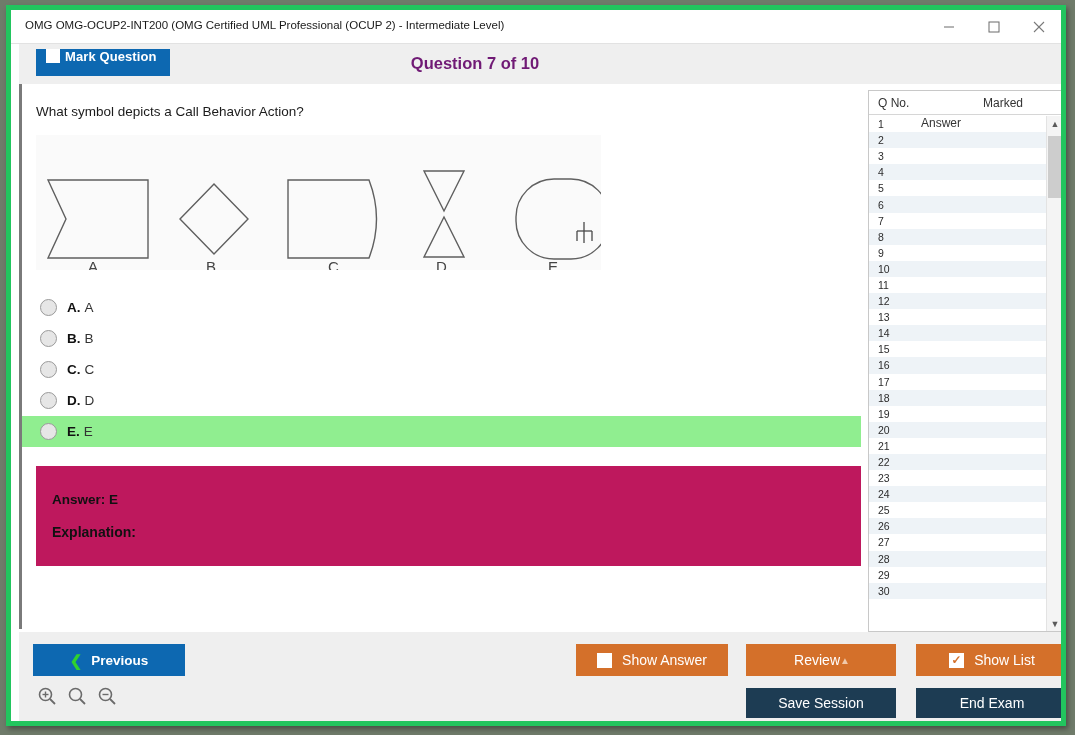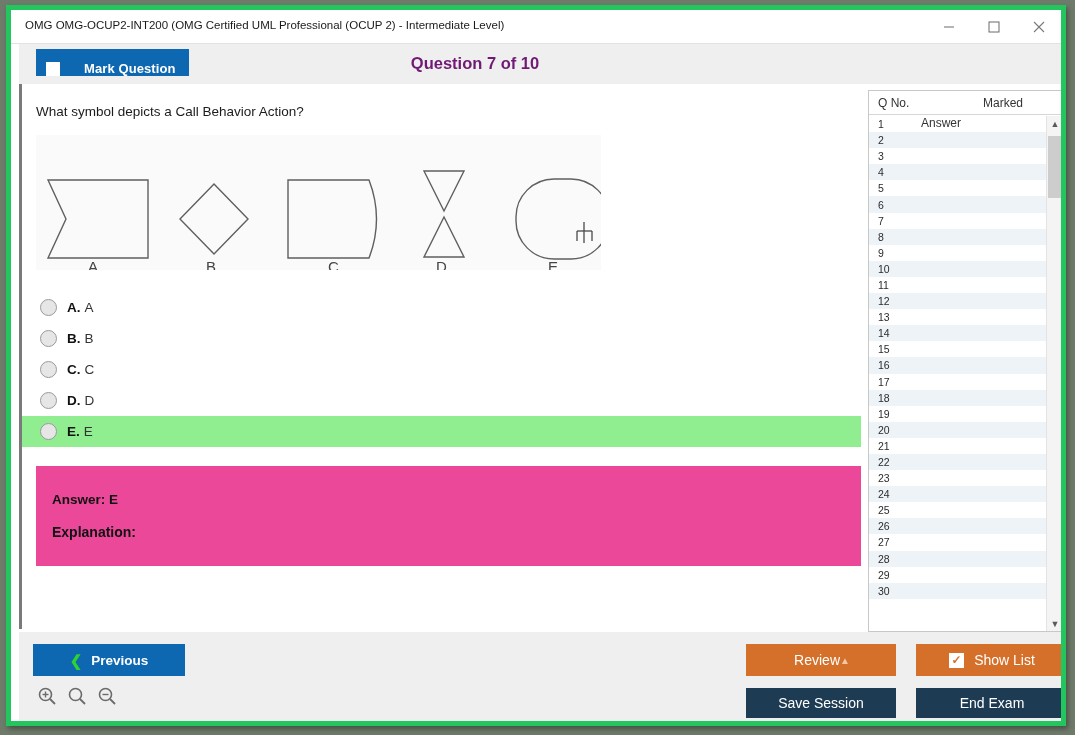--- a/index.html
+++ b/index.html
@@ -44,21 +44,21 @@
   
   #header-strip {
     position: absolute; left: 8px; top: 34px;
     width: 1042px; height: 40px;
     background: #efefef;
   }
   #mark-question-btn {
     position: absolute; left: 17px; top: 5px;
     height: 27px; padding: 0 13px 0 10px;
     background: #0d68b1;
-    display: flex; align-items: flex-end; gap: 24px;
+    display: flex; align-items: flex-start; gap: 5px;
     border: none; cursor: pointer;
   }
   #mark-question-btn .cbox {
     width: 14px; height: 14px; background: #ffffff; display:block;
   }
   #mark-question-label {
     color: #ffffff; font-size: 13px; font-weight: bold;
     letter-spacing: .1px;
   }
   #question-counter {
@@ -103,21 +103,21 @@
     background: #e6e6e6; border: 1px solid #9a9a9a;
     flex: 0 0 auto; margin-right: 10px;
   }
   .opt-letter { font-size: 13.5px; font-weight: bold; color: #111; }
   .opt-text { font-size: 13.5px; color: #333; margin-left: 4px; }
 
   
   #answer-box {
     position: absolute; left: 14px; top: 382px;
     width: 828px; height: 100px;
-    background: #ec4899;
+    background: #be185d;
     padding: 26px 0 0 16px;
   }
   #answer-line { font-size: 13.5px; font-weight: bold; color: #111; }
   #explanation-line { font-size: 14px; font-weight: bold; color: #111; margin-top: 17px; }
 
   
   #list-panel {
     position: absolute; left: 857px; top: 80px;
     width: 195px; height: 542px;
     background: #ffffff;
@@ -479,20 +479,24 @@
   </div>
 
   <div id="footer">
 
     <div class="btn btn-blue" id="prev-btn">
       <span class="chev">❮</span>
       <span>Previous</span>
     </div>
 
 
+    <div class="btn btn-orange" id="show-answer-btn">
+      <span class="cbox"></span>
+      <span>Show Answer</span>
+    </div>
 
     <div class="btn btn-orange" id="review-select">
       <span>Review</span>
       <span id="review-caret">▲</span>
     </div>
 
     <div class="btn btn-orange" id="show-list-btn">
       <span class="cbox">✓</span>
       <span>Show List</span>
     </div>

